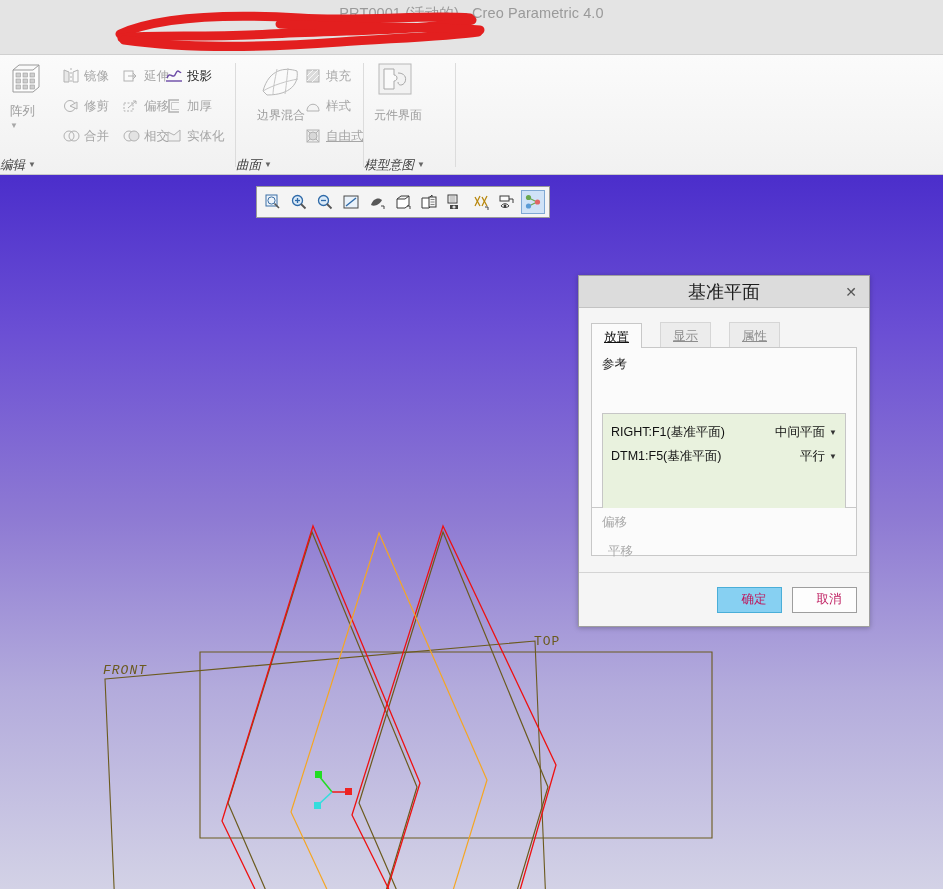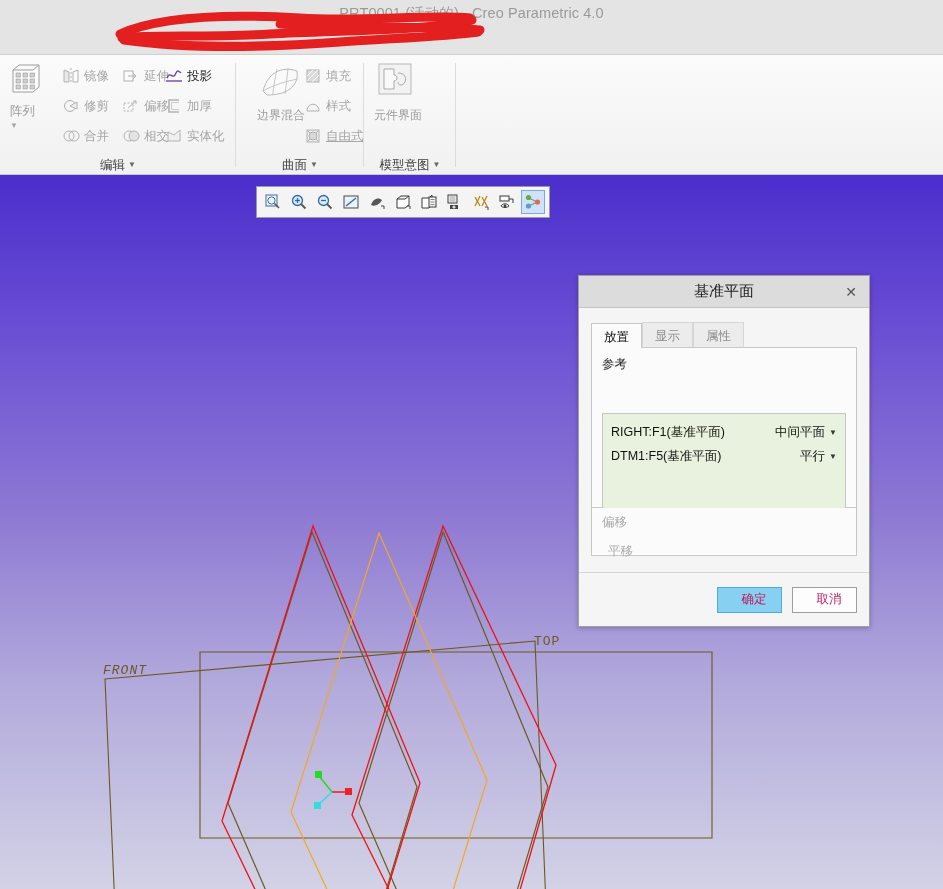--- a/index.html
+++ b/index.html
@@ -29,21 +29,21 @@
   
   .ribbon {
     position: absolute; left: 0; top: 55px; width: 943px; height: 120px;
     background: linear-gradient(#fbfbfb, #f1f1f1);
     border-bottom: 1px solid #c8c8c8;
   }
   .rgroup { position: absolute; top: 0; height: 120px; }
   .rgroup-body { position: absolute; left: 0; top: 0; right: 0; height: 97px; }
   .rgroup-label {
     position: absolute; bottom: 1px; left: 0; right: 0;
-    text-align: center; font-size: 12.5px; color: #3d3d3d;
+    font-size: 12.5px; color: #3d3d3d; font-style: italic;
   }
   .rgroup-label .caret { font-size: 8px; color: #666; margin-left: 3px; vertical-align: 2px; }
   .rgroup-sep {
     position: absolute; top: 8px; width: 1px; height: 104px;
     background: #dcdcdc;
   }
 
   
   .bigbtn {
     position: absolute; width: 52px; text-align: left; cursor: default;
@@ -85,32 +85,32 @@
   
   .dialog {
     position: absolute; left: 578px; top: 275px; width: 292px; height: 352px;
     background: #f5f5f5; border: 1px solid #9f9f9f;
     box-shadow: 0 1px 5px rgba(0,0,0,.25);
   }
   .dlg-title {
     height: 32px; background: #dcdcdc; border-bottom: 1px solid #c3c3c3;
     display: flex; align-items: center; justify-content: center; position: relative;
   }
-  .dlg-title .t { font-size: 15px; color: #1c1c1c; }
+  .dlg-title .t { font-size: 18px; color: #1c1c1c; }
   .dlg-close {
     position: absolute; right: 8px; top: 6px; width: 20px; height: 20px;
     display: flex; align-items: center; justify-content: center;
     font-size: 14px; color: #555; cursor: default;
   }
   .dlg-body { padding: 14px 12px 0 12px; }
   .tabs { display: flex; border-bottom: 1px solid #c8c8c8; height: 26px; }
   .tab {
     padding: 3px 12px 0 12px; font-size: 12.5px; color: #8d8d8d;
     border: 1px solid #d6d6d6; border-bottom: none; background: #ececec;
-    margin-right: 0; cursor: default; line-height: 21px;
+    margin-right: 18px; cursor: default; line-height: 21px; text-decoration: underline;
   }
   .tab.sel { color: #111; background: #fbfbfb; border-color: #c8c8c8; position: relative; top: 1px; }
   .panel {
     border: 1px solid #c8c8c8; border-top: none; background: #fbfbfb;
     padding: 8px 10px 10px 10px; height: 160px;
   }
   .panel-head { font-size: 12.5px; color: #2a2a2a; margin-bottom: 5px; }
   .ref-list {
     background: #e9f2de; border: 1px solid #c6c6c6;
     height: 119px; padding: 6px 8px; margin-top: 40px;

